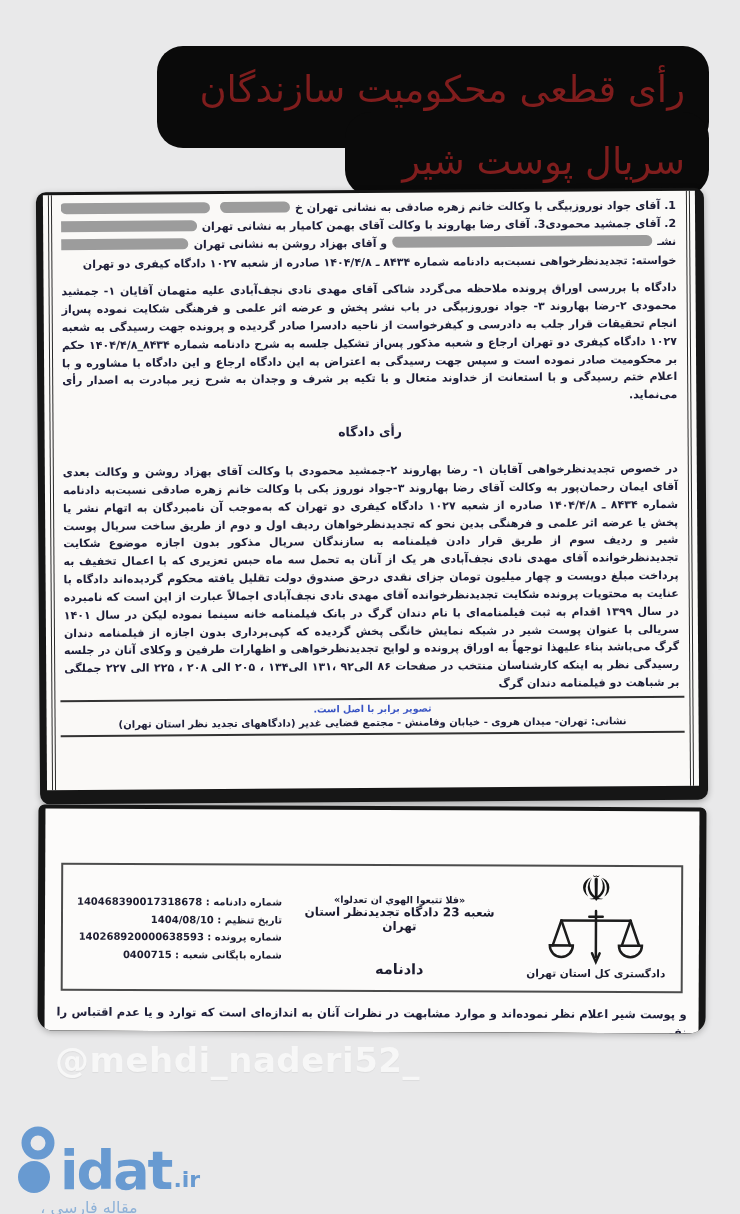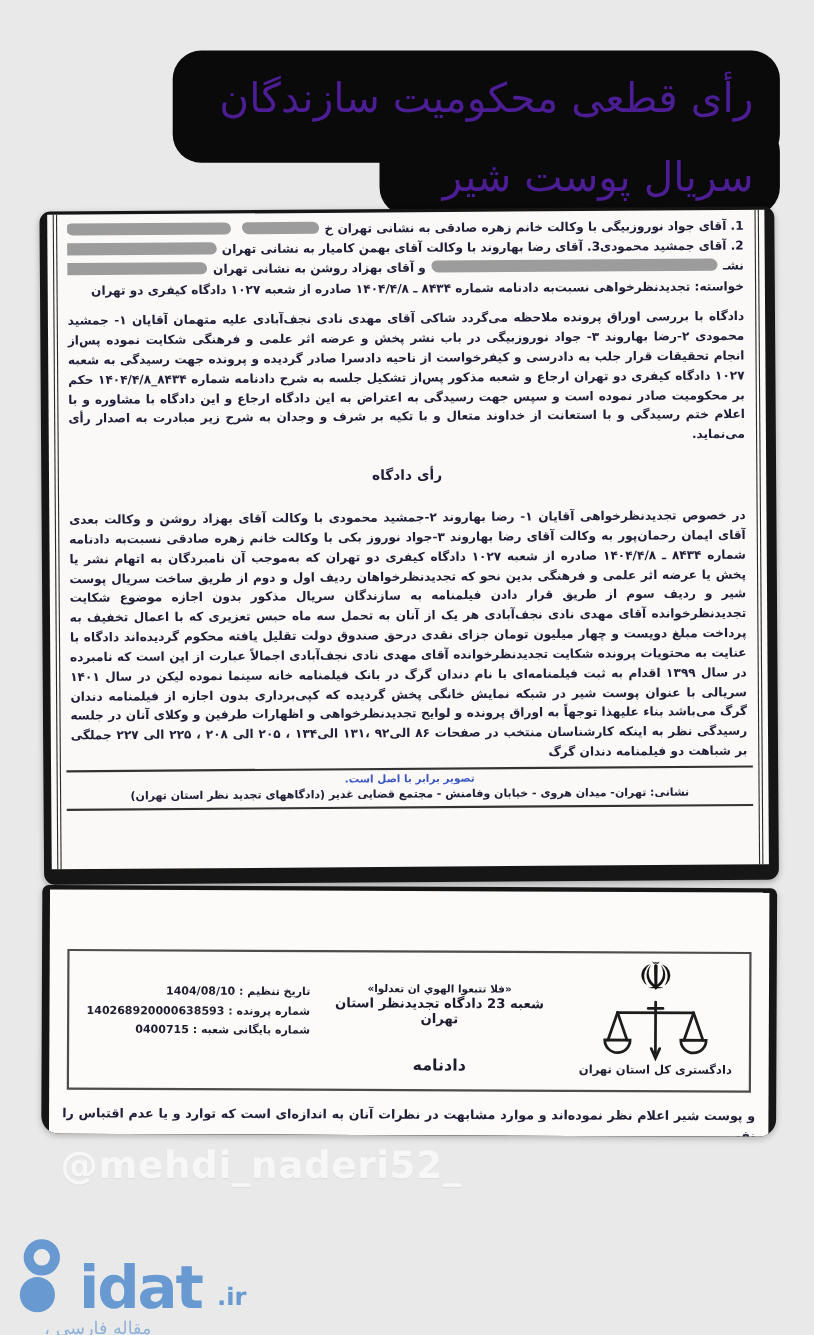--- a/index.html
+++ b/index.html
@@ -15,21 +15,21 @@
   .banner-top {
     position: absolute; left: 157px; top: 46px;
     width: 552px; height: 102px;
     background: #0a0a0a; border-radius: 26px;
   }
   .banner-bottom {
     position: absolute; left: 345px; top: 112px;
     width: 364px; height: 84px;
     background: #0a0a0a; border-radius: 26px;
   }
-  .banner-line { position: absolute; color: #4c1d95; direction: rtl; text-align: right;
+  .banner-line { position: absolute; color: #7f1d1d; direction: rtl; text-align: right;
     font-size: 37px; font-weight: 500; letter-spacing: 0; white-space: nowrap; }
   .banner-line.l1 { left: 175px; top: 68px; width: 510px; }
   .banner-line.l2 { left: 360px; top: 140px; width: 325px; }
 
   
   .doc1 {
     position: absolute; left: 38px; top: 190px;
     width: 668px; height: 612px;
     background: #161616; border-radius: 10px;
     transform: rotate(-0.4deg);
@@ -107,21 +107,21 @@
 
   
   .watermark {
     position: absolute; left: 55px; top: 1040px;
     color: #f7f7f7; font-size: 34px; font-weight: 600; letter-spacing: 0.5px;
     text-shadow: 0 1px 1px rgba(0,0,0,0.06);
   }
 
   
   .gidat { position: absolute; left: 14px; top: 1126px; width: 210px; }
-  .gidat-row { display: flex; align-items: flex-end; justify-content: space-between; }
+  .gidat-row { display: flex; align-items: flex-end; }
   .gidat-name { color: #689ad1; font-size: 54px; font-weight: 600;
     letter-spacing: -2px; line-height: 0.85; }
   .gidat-tld { color: #689ad1; font-size: 22px; font-weight: 600; margin: 0 0 2px 2px; }
   .gidat-tagline { direction: rtl; color: #8fb2d8; font-size: 16px;
     margin-top: 4px; text-align: center; width: 150px; margin-right: 18px; }
 </style>
 </head>
 <body>
 
 <div class="banner-top"></div>
@@ -187,20 +187,24 @@
       </div>
 
       <div class="center-col">
         <div class="quote">«فلا تتبعوا الهوي ان تعدلوا»</div>
         <div class="branch">شعبه 23 دادگاه تجدیدنظر استان تهران</div>
         <div class="doc-type">دادنامه</div>
       </div>
 
       <div class="fields-col">
         <div class="field-row">
+          <span>شماره دادنامه :</span>
+          <bdi>140468390017318678</bdi>
+        </div>
+        <div class="field-row">
           <span>تاریخ تنظیم :</span>
           <bdi>1404/08/10</bdi>
         </div>
         <div class="field-row">
           <span>شماره پرونده :</span>
           <bdi>140268920000638593</bdi>
         </div>
         <div class="field-row">
           <span>شماره بایگانی شعبه :</span>
           <bdi>0400715</bdi>

